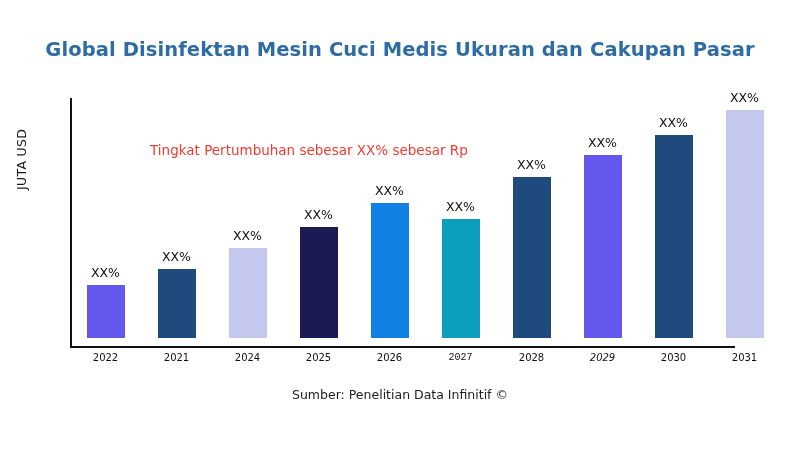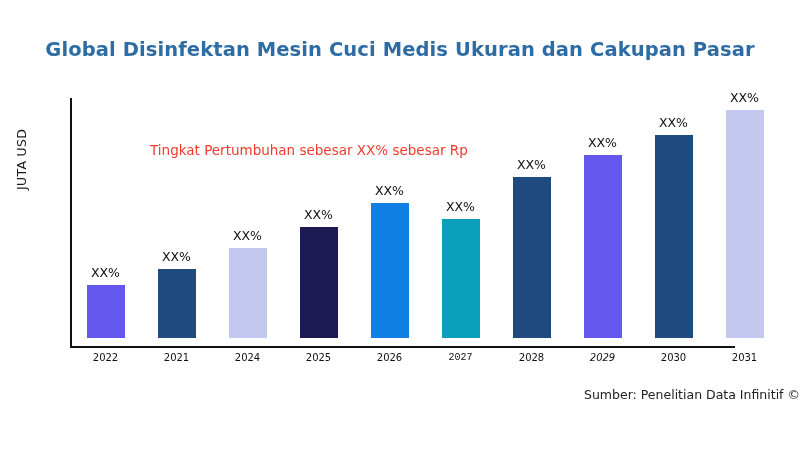--- a/index.html
+++ b/index.html
@@ -132,21 +132,21 @@
     font-size: 10px;
     color: #111111;
   }
 
   
   .source-note {
     position: absolute;
     left: 0;
     top: 387px;
     width: 800px;
-    text-align: right;
+    text-align: center;
     font-size: 12.5px;
     color: #222222;
   }
 </style>
 </head>
 <body>
 
 <div id="chart-root">
 
   <div class="chart-title">Global Disinfektan Mesin Cuci Medis Ukuran dan Cakupan Pasar</div>

